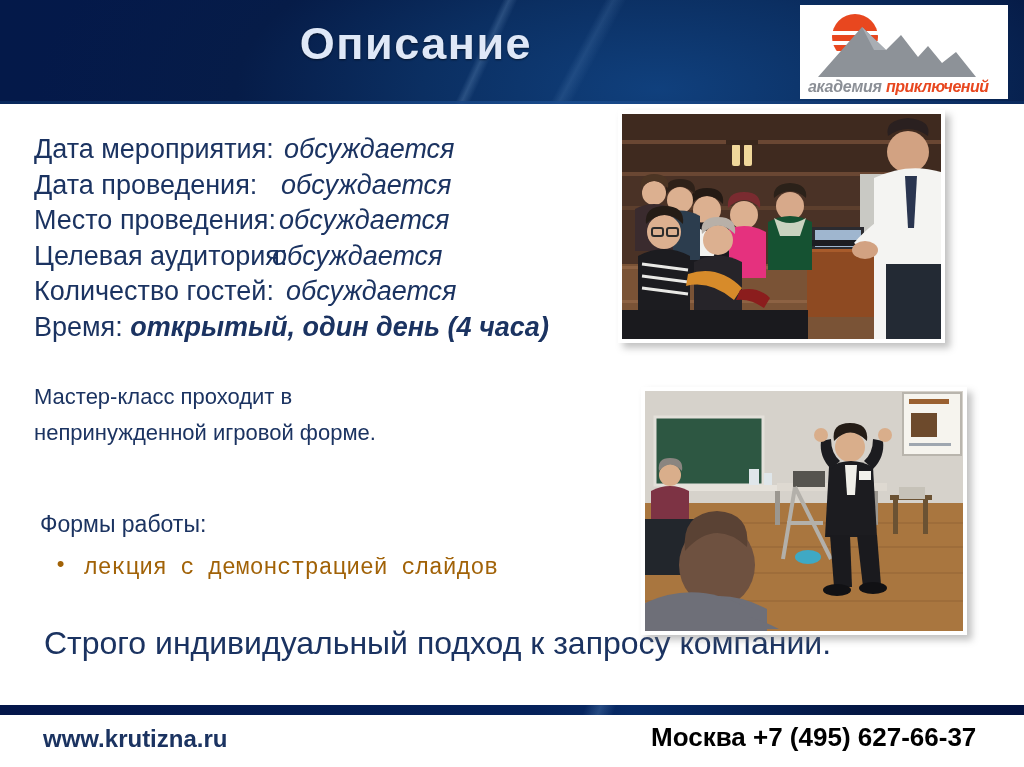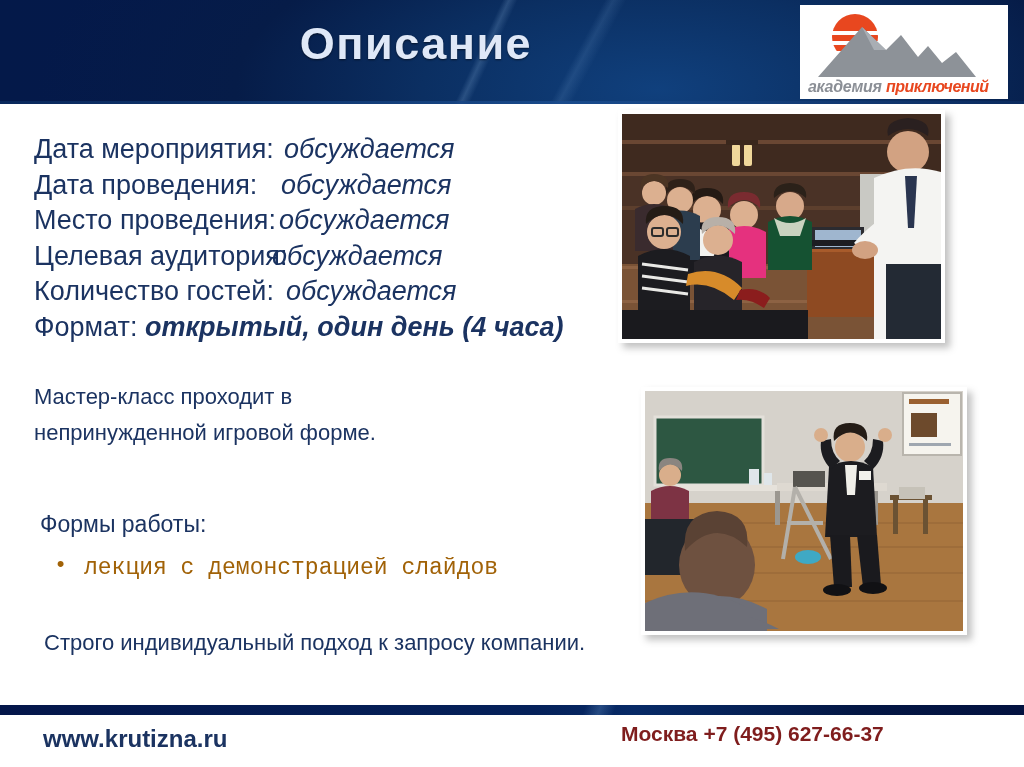--- a/index.html
+++ b/index.html
@@ -83,21 +83,21 @@
     color:#a16207;font-size:23px;line-height:30px;
     list-style:none;margin:8px;padding:0;font-family:Liberation Mono, monospace;
   }
   .forms-list li{position:relative;padding-left:36px;white-space:nowrap;}
   .forms-list li:before{
     content:"\2022";position:absolute;left:6px;top:-2px;font-size:22px;
   }
 
   .closing{
     position:absolute;left:44px;top:626px;
-    color:#1b3361;font-size:22px;line-height:34px;white-space:nowrap;
+    color:#1b3361;font-size:32px;line-height:34px;white-space:nowrap;
   }
 
   
   .photo{
     position:absolute;background:#222;overflow:hidden;
     border:4px solid #ffffff;
     box-shadow:5px 5px 7px rgba(120,120,120,.45);
   }
   .photo-1{left:618px;top:110px;width:319px;height:225px;}
   .photo-2{left:641px;top:387px;width:318px;height:240px;}
@@ -108,22 +108,22 @@
     position:absolute;left:0;top:705px;width:1024px;height:10px;
     background:
       linear-gradient(110deg,rgba(255,255,255,0) 57%,rgba(150,200,245,.22) 58.5%,rgba(255,255,255,0) 60%),
       linear-gradient(90deg,#04164a 0%,#05215a 52%,#072a66 62%,#041744 84%,#031240 100%);
   }
   .footer-left{
     position:absolute;left:43px;top:725px;
     color:#1b3361;font-size:24px;font-weight:bold;white-space:nowrap;
   }
   .footer-right{
-    position:absolute;left:621px;top:722px;
-    color:#7f1d1d;font-size:21px;font-weight:bold;white-space:nowrap;
+    position:absolute;left:651px;top:722px;
+    color:#000000;font-size:26px;font-weight:bold;white-space:nowrap;
   }
 </style>
 </head>
 <body>
 
 <div class="slide">
 
   <div class="header">
     <div class="slide-title">Описание</div>
   </div>
@@ -143,21 +143,21 @@
       <span class="logo-word2">приключений</span>
     </div>
   </div>
 
   <div class="body-text">
     <span class="row w-date"><span class="lbl">Дата мероприятия:</span><span class="val">обсуждается</span></span>
     <span class="row w-time"><span class="lbl">Дата проведения:</span><span class="val">обсуждается</span></span>
     <span class="row w-place"><span class="lbl">Место проведения:</span><span class="val">обсуждается</span></span>
     <span class="row w-aud"><span class="lbl">Целевая аудитория:</span><span class="val">обсуждается</span></span>
     <span class="row w-guest"><span class="lbl">Количество гостей:</span><span class="val">обсуждается</span></span>
-    <span class="row"><span>Формат:</span> <span class="bi">открытый, один день (4 часа)</span></span>
+    <span class="row"><span>Время:</span> <span class="bi">открытый, один день (4 часа)</span></span>
   </div>
 
   <div class="para">
     <div>Мастер-класс проходит в</div>
     <div>непринужденной игровой форме.</div>
   </div>
 
   <div class="forms-title">Формы работы:</div>
   <ul class="forms-list">
     <li>лекция с демонстрацией  слайдов</li>

